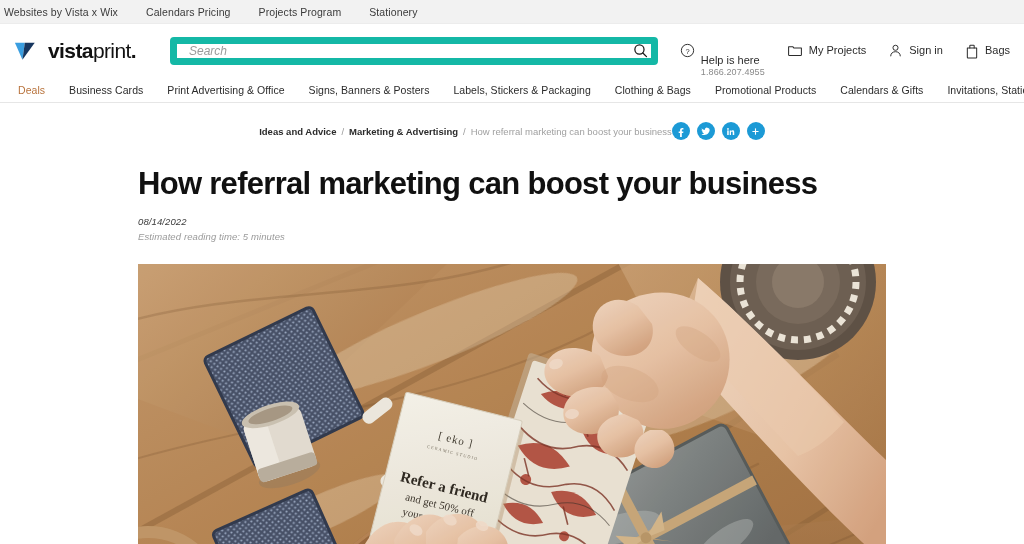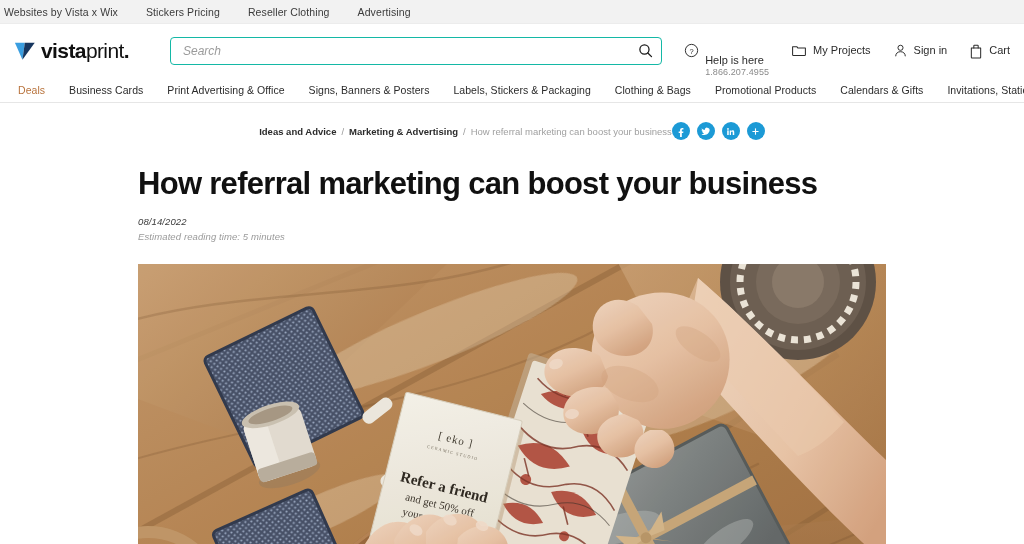--- a/index.html
+++ b/index.html
@@ -36,21 +36,21 @@
     height: 53px;
     background: #ffffff;
     display: flex;
     align-items: center;
     padding: 0 14px 0 14px;
   }
 
   .logo-wrap {
     display: flex;
     align-items: center;
-    gap: 5px;
+    gap: 12px;
     width: 140px;
     flex: 0 0 auto;
     cursor: pointer;
   }
   .logo-mark { width: 22px; height: 22px; display: block; }
   .logo-text {
     font-size: 21px;
     letter-spacing: -0.6px;
     color: #111111;
     line-height: 1;
@@ -61,21 +61,21 @@
 
   .search-wrap {
     flex: 1 1 auto;
     max-width: 572px;
     margin-left: 16px;
     position: relative;
   }
   .search-input {
     width: 100%;
     height: 28px;
-    border: 1px solid #14b8a6;
+    border: 7px solid #14b8a6;
     border-radius: 4px;
     padding: 0 34px 0 12px;
     font-size: 12px;
     font-family: "Liberation Sans", sans-serif;
     color: #222;
     background: #fff;
     outline: none;
   }
   .search-input::placeholder {
     color: #9b9b9b;
@@ -198,23 +198,23 @@
     position: relative;
     background: #b38b63;
   }
   .hero svg { display: block; width: 100%; height: 100%; }
 </style>
 </head>
 <body>
 
 <div class="utility-bar">
   <span class="utility-link">Websites by Vista x Wix</span>
-  <span class="utility-link">Stickers Pricing</span>
-  <span class="utility-link">Reseller Clothing</span>
-  <span class="utility-link">Advertising</span>
+  <span class="utility-link">Calendars Pricing</span>
+  <span class="utility-link">Projects Program</span>
+  <span class="utility-link">Stationery</span>
 </div>
 
 <div class="header">
 
   <div class="logo-wrap">
     <svg class="logo-mark" viewBox="0 0 24 24">
       <polygon points="1,3 11.8,3 9.2,21.5" fill="#3a9ee0"></polygon>
       <polygon points="11.8,3 22.6,3 9.2,21.5" fill="#16365f"></polygon>
     </svg>
     <span class="logo-text"><b>vista</b><span class="light">print</span><b>.</b></span>
@@ -264,21 +264,21 @@
       <span class="action-label">Sign in</span>
     </div>
 
     <div class="action-item">
       <span class="action-icon">
         <svg width="14" height="16" viewBox="0 0 18 20" fill="none">
           <path d="M3 6h12v12.2a.8.8 0 0 1-.8.8H3.8a.8.8 0 0 1-.8-.8V6z" stroke="#2b2b2b" stroke-width="1.3" stroke-linejoin="round"></path>
           <path d="M6.2 6V3.4a.7.7 0 0 1 .7-.7h4.2a.7.7 0 0 1 .7.7V6" stroke="#2b2b2b" stroke-width="1.3" stroke-linecap="round"></path>
         </svg>
       </span>
-      <span class="action-label">Cart</span>
+      <span class="action-label">Bags</span>
     </div>
 
   </div>
 </div>
 
 <div class="main-nav">
   <span class="nav-item accent">Deals</span>
   <span class="nav-item">Business Cards</span>
   <span class="nav-item">Print Advertising &amp; Office</span>
   <span class="nav-item">Signs, Banners &amp; Posters</span>

